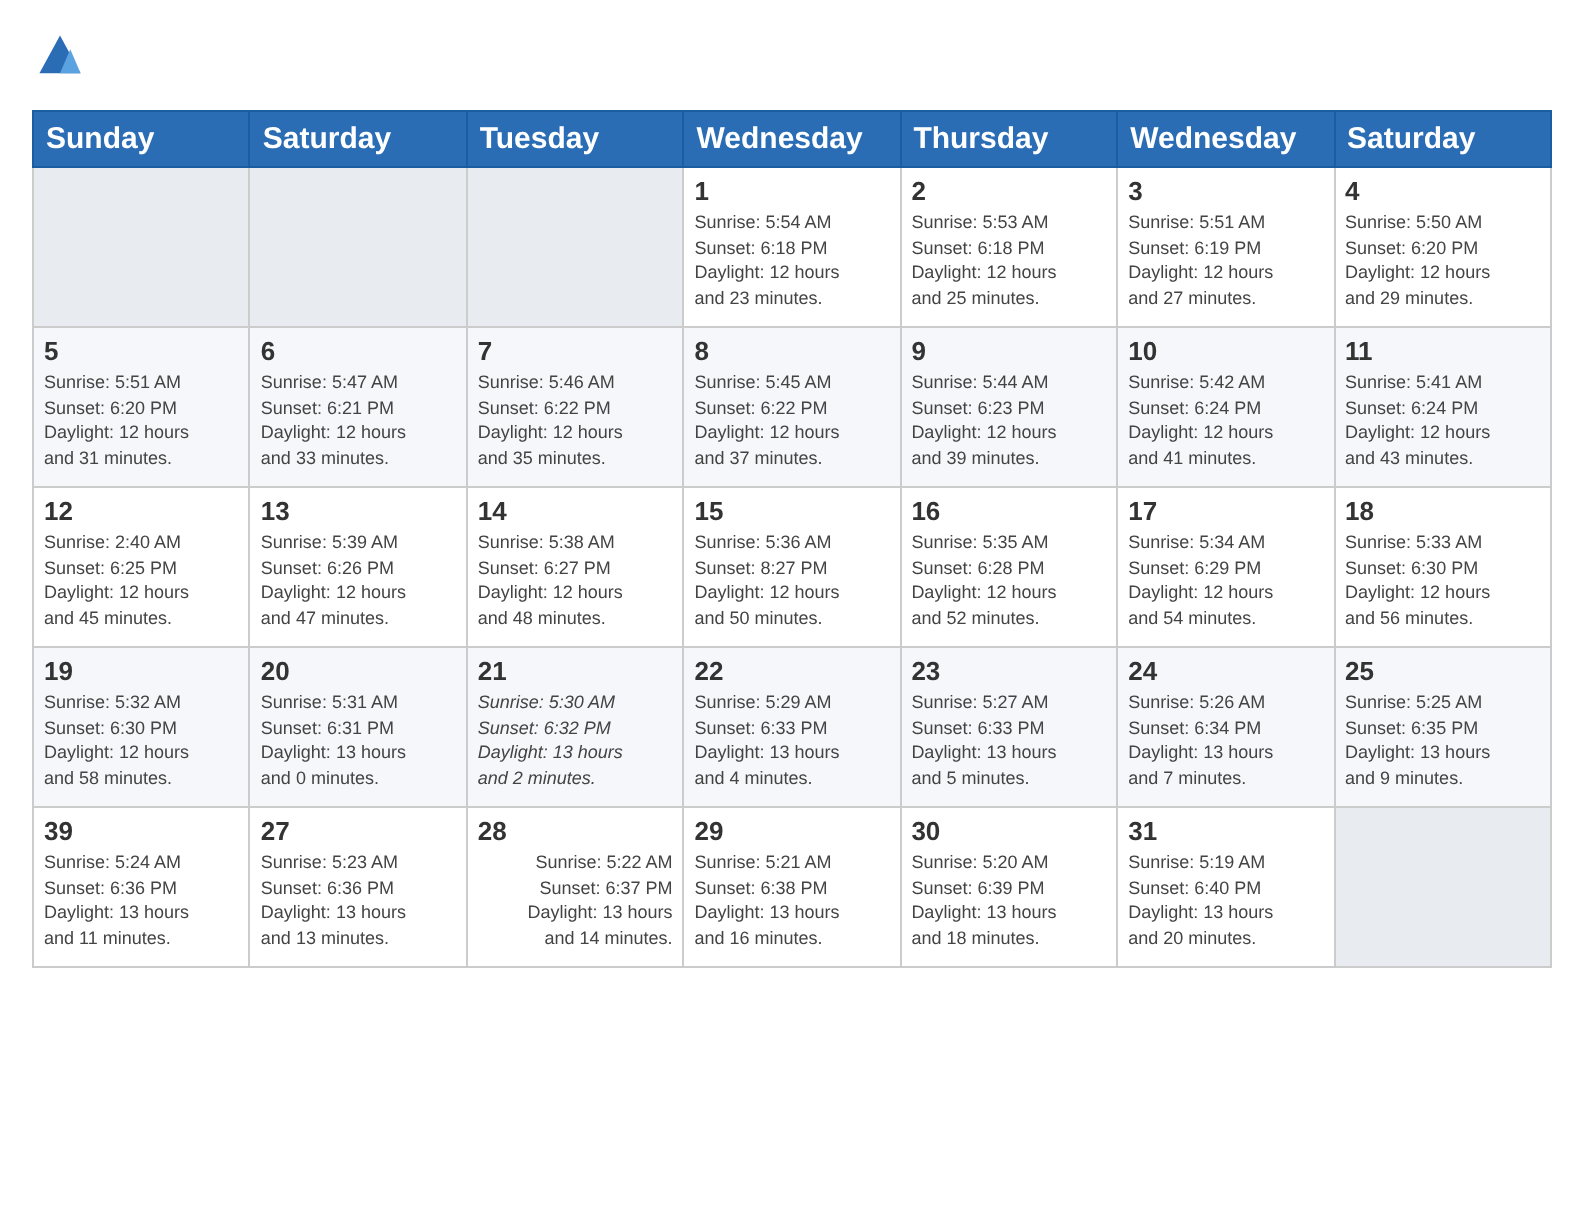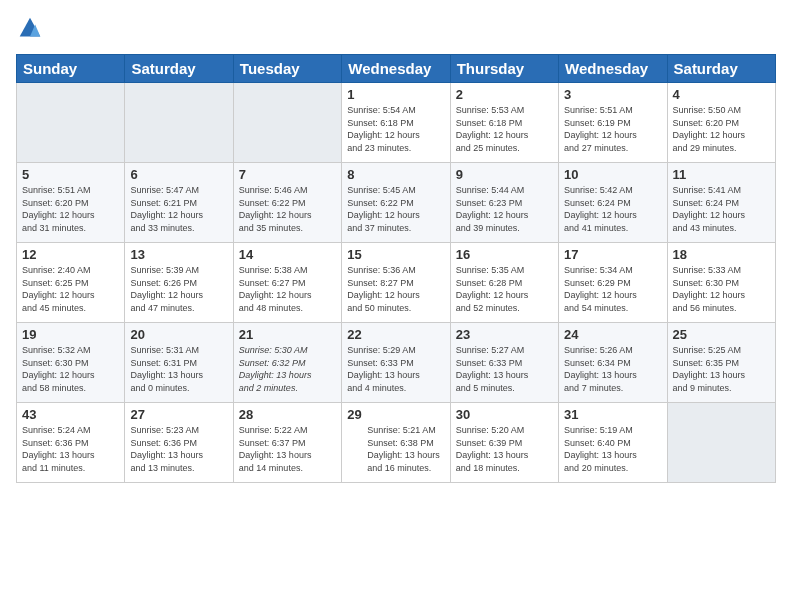--- a/index.html
+++ b/index.html
@@ -296,43 +296,43 @@
         <td>
           <span class="day-number">25</span>
           <div class="day-info" style="white-space: pre-line;">Sunrise: 5:25 AM
 Sunset: 6:35 PM
 Daylight: 13 hours
 and 9 minutes.</div>
         </td>
       </tr>
       <tr>
         <td>
-          <span class="day-number">43</span>
+          <span class="day-number">39</span>
           <div class="day-info" style="white-space: pre-line;">Sunrise: 5:24 AM
 Sunset: 6:36 PM
 Daylight: 13 hours
 and 11 minutes.</div>
         </td>
         <td>
           <span class="day-number">27</span>
           <div class="day-info" style="white-space: pre-line;">Sunrise: 5:23 AM
 Sunset: 6:36 PM
 Daylight: 13 hours
 and 13 minutes.</div>
         </td>
         <td>
           <span class="day-number">28</span>
-          <div class="day-info" style="white-space: pre-line;">Sunrise: 5:22 AM
+          <div class="day-info" style="white-space: pre-line; text-align: right;">Sunrise: 5:22 AM
 Sunset: 6:37 PM
 Daylight: 13 hours
 and 14 minutes.</div>
         </td>
         <td>
           <span class="day-number">29</span>
-          <div class="day-info" style="white-space: pre-line; margin-left: 20px;">Sunrise: 5:21 AM
+          <div class="day-info" style="white-space: pre-line;">Sunrise: 5:21 AM
 Sunset: 6:38 PM
 Daylight: 13 hours
 and 16 minutes.</div>
         </td>
         <td>
           <span class="day-number">30</span>
           <div class="day-info" style="white-space: pre-line;">Sunrise: 5:20 AM
 Sunset: 6:39 PM
 Daylight: 13 hours
 and 18 minutes.</div>

